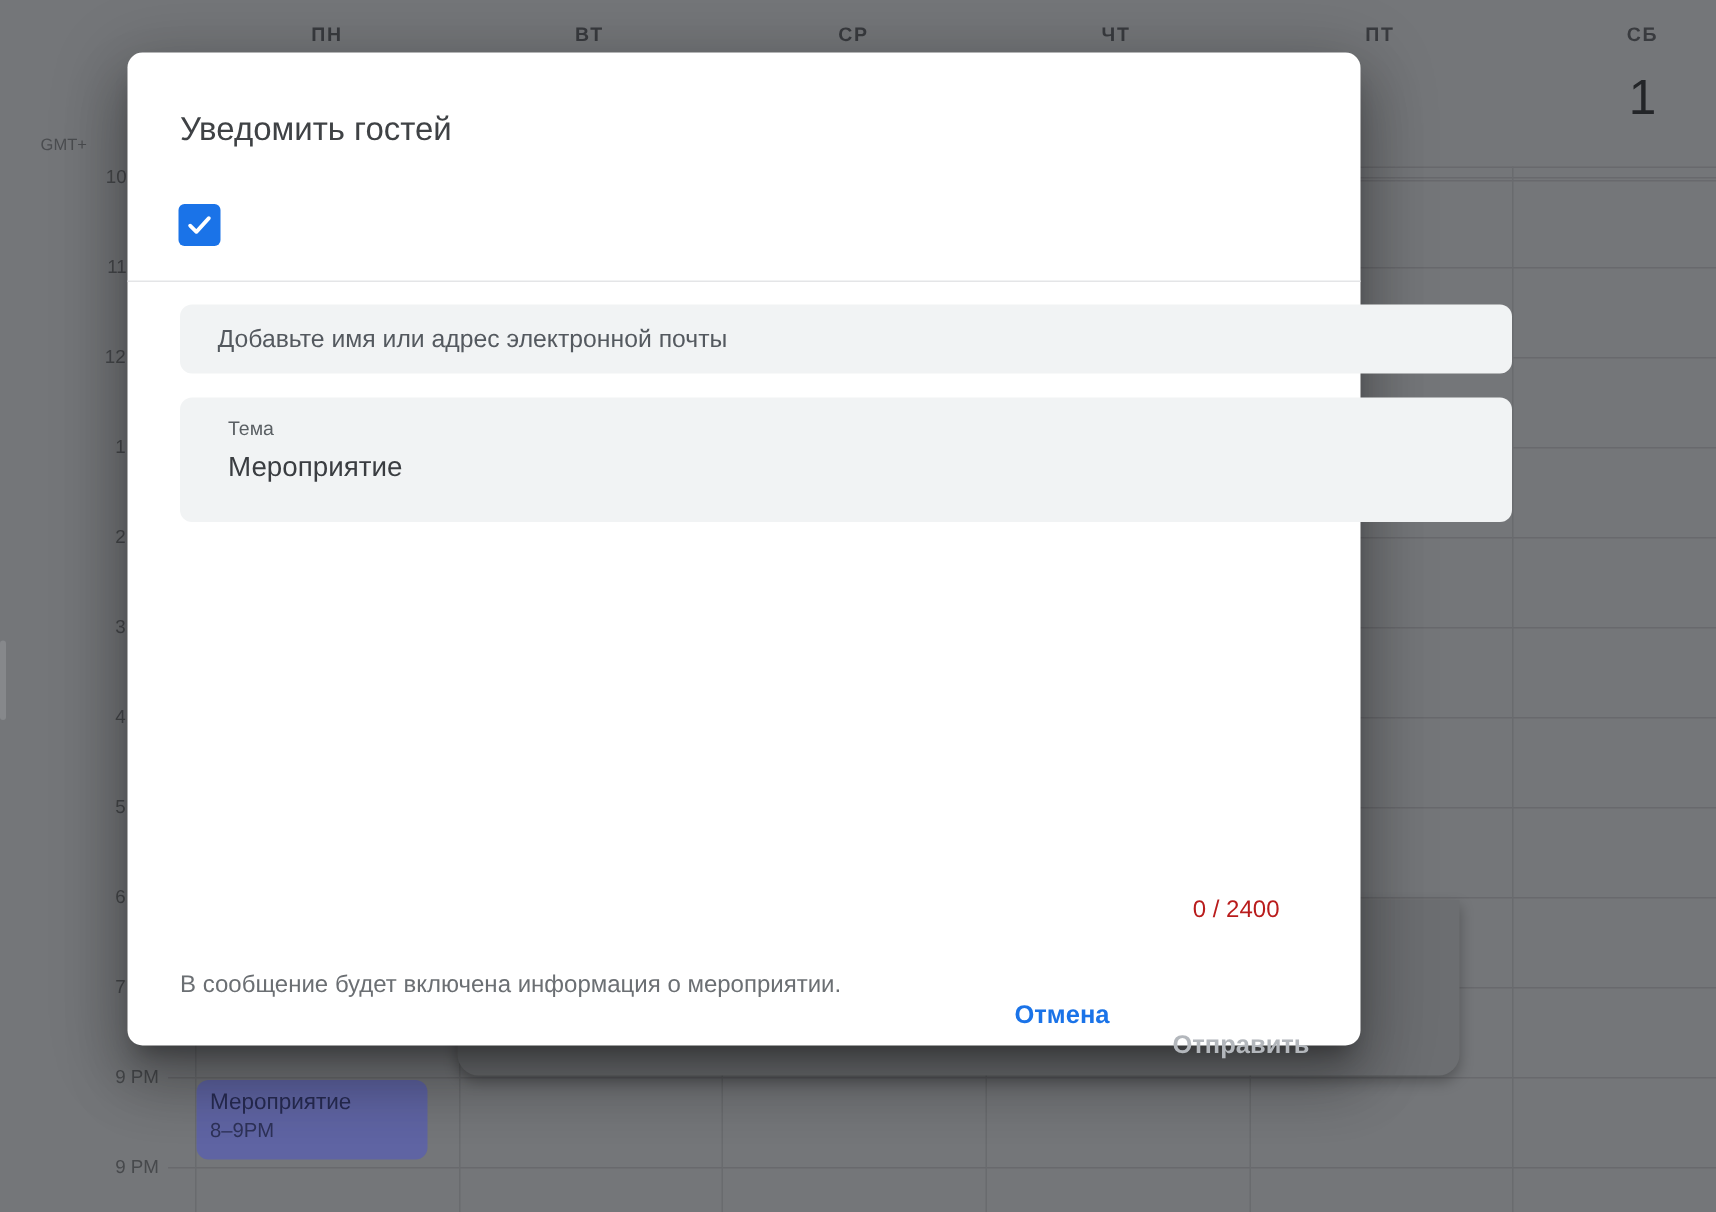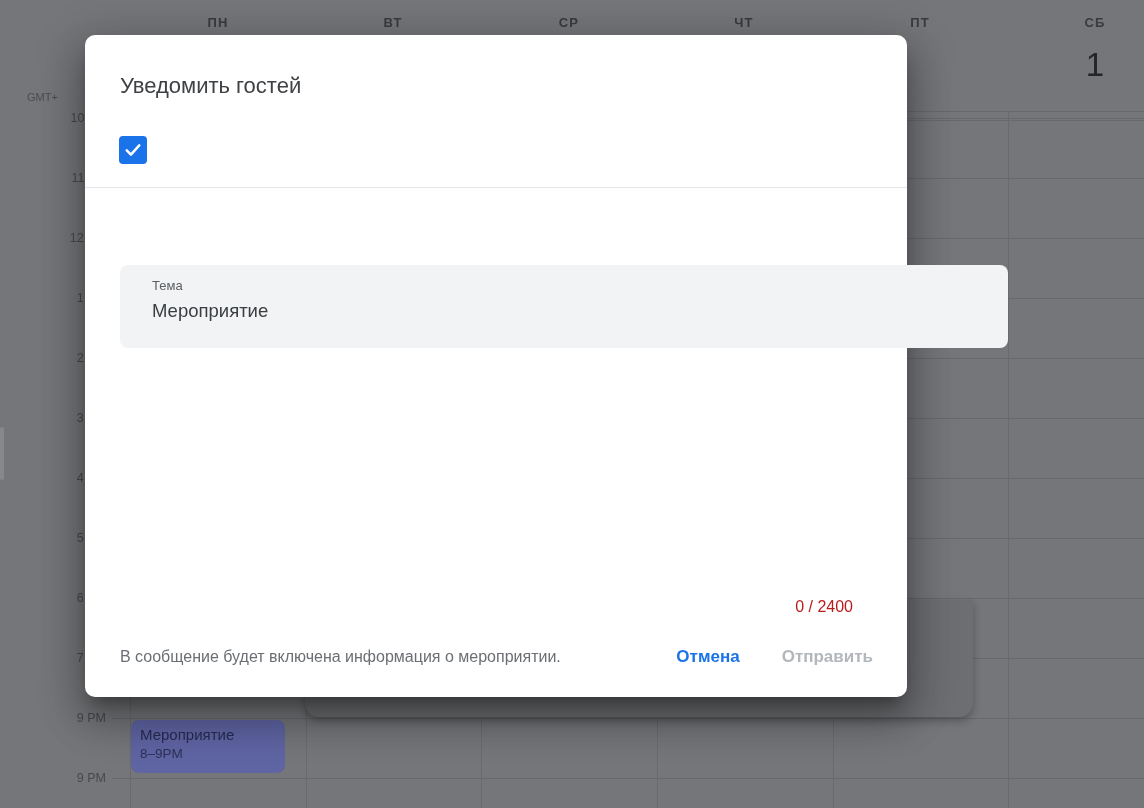--- a/index.html
+++ b/index.html
@@ -70,21 +70,21 @@
   .field-message textarea::placeholder { color:#5c6165; opacity:1; }
 
   .char-counter { position:absolute; top:563px; right:54px; font-size:16px; color:#b91c1c; }
 
   .dlg-footer-note { position:absolute; left:35px; top:613px; font-size:16px; color:#6b6f73; }
 
   .dlg-buttons { position:absolute; right:24px; top:604px; display:flex; align-items:center; }
   .btn { border:none; background:transparent; font-family:inherit; font-size:17px; font-weight:700;
     padding:8px 10px; border-radius:4px; cursor:pointer; }
   .btn-cancel { color:#1a73e8; margin-right:22px; }
-  .btn-send { color:#b3b7bc; cursor:default; }
+  .btn-send { color:#b3b7bc; cursor:default;margin-top:40px; }
 </style>
 </head>
 <body>
 
 <div class="stage">
 
   <div class="cal-layer">
 
     <div class="day-label" style="left:168px">ПН</div>
     <div class="day-label" style="left:343px">ВТ</div>
@@ -148,20 +148,23 @@
     <div class="dlg-title">Уведомить гостей</div>
 
     <div class="checkbox" role="checkbox" aria-checked="true">
       <svg viewBox="0 0 24 24">
         <path d="M4.5 12.5l5 5 10-11" stroke="#ffffff" stroke-width="3" fill="none" stroke-linecap="round" stroke-linejoin="round"></path>
       </svg>
     </div>
 
     <div class="dlg-divider"></div>
 
+    <div class="field field-guests">
+      <input type="text" placeholder="Добавьте имя или адрес электронной почты" style="">
+    </div>
 
     <div class="field field-subject">
       <div class="subject-label">Тема</div>
       <div class="subject-value">Мероприятие</div>
     </div>
 
 
     <div class="char-counter">0 / 2400</div>
 
     <div class="dlg-footer-note">В сообщение будет включена информация о мероприятии.</div>

